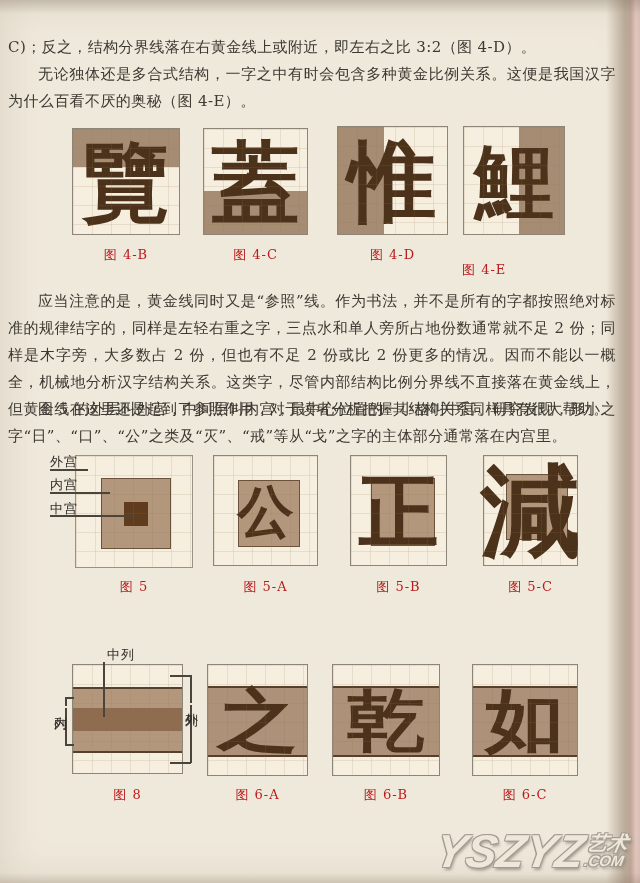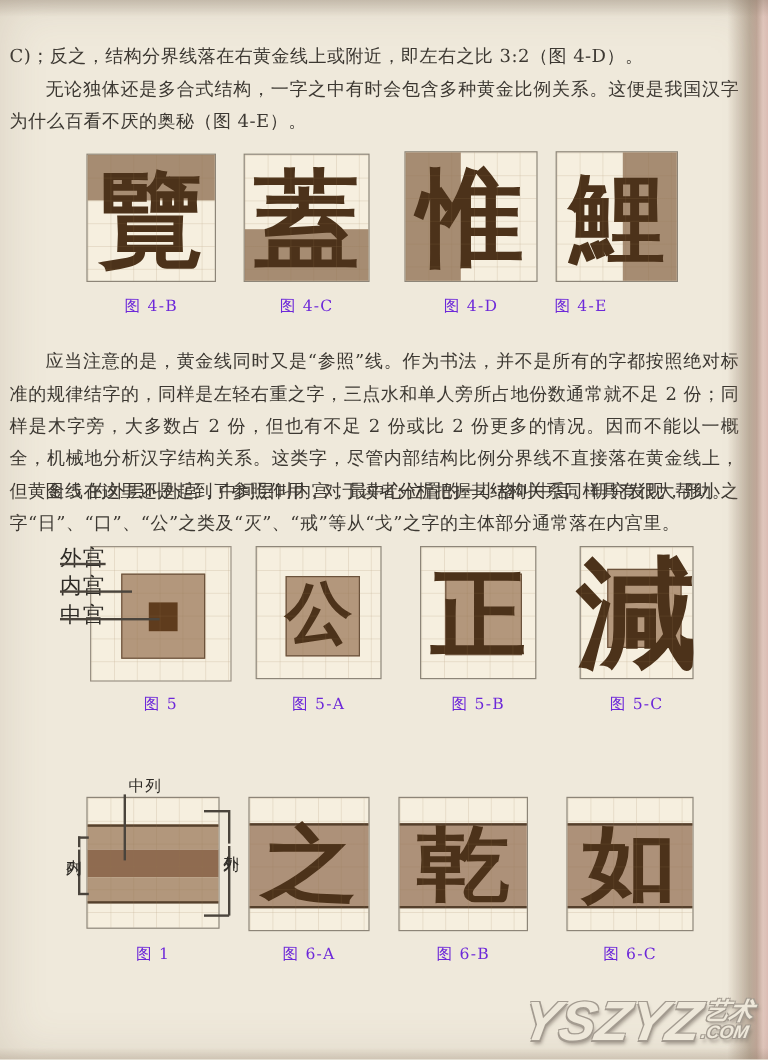--- a/index.html
+++ b/index.html
@@ -25,57 +25,57 @@
   
   .figbox{position:absolute;background:#f6efdf;border:1px solid #8d8578;box-sizing:border-box;}
   .figbox::after{content:"";position:absolute;inset:0;z-index:3;pointer-events:none;
     background-image:linear-gradient(rgba(150,120,80,.28) 1px, transparent 1px),
       linear-gradient(90deg, rgba(150,120,80,.28) 1px, transparent 1px);
     background-size:19px 19px;opacity:.55;}
   .shade{position:absolute;background:#a68c72;z-index:1;}
   .glyph{position:absolute;inset:0;display:flex;align-items:center;justify-content:center;
     z-index:2;color:#4c321a;font-weight:700;line-height:1;font-size:88px;
     font-family:"DejaVu Serif",serif;}
-  .caption{position:absolute;font-size:13px;letter-spacing:1px;color:#6d28d9;text-align:center;}
+  .caption{position:absolute;font-size:13px;letter-spacing:1px;color:#b91c1c;text-align:center;}
 
   
   .f4b{left:72px;top:128px;width:108px;height:107px;}
   .f4b .shade{top:0;left:0;right:0;height:36%;}
   .f4c{left:203px;top:128px;width:105px;height:107px;}
   .f4c .shade{bottom:0;left:0;right:0;height:41%;}
   .f4d{left:337px;top:126px;width:111px;height:109px;}
   .f4d .shade{top:0;left:0;bottom:0;width:42%;}
   .f4e{left:463px;top:126px;width:102px;height:109px;}
   .f4e .shade{top:0;right:0;bottom:0;width:45%;}
   .f4e .glyph{font-size:80px;}
   .cap4b{left:72px;top:246px;width:108px;}
   .cap4c{left:203px;top:246px;width:105px;}
   .cap4d{left:337px;top:246px;width:111px;}
-  .cap4e{left:462px;top:246px;width:52px;text-align:left;}
+  .cap4e{left:462px;top:261px;width:52px;text-align:left;}
   .note4e{position:absolute;left:516px;top:246px;font-size:13px;letter-spacing:1px;color:#2f2c27;line-height:20px;}
 
   
   .f5{left:75px;top:455px;width:118px;height:113px;border-color:#9a9184;}
   .f5 .inner{position:absolute;left:25px;top:22px;width:68px;height:69px;background:#b3977c;border:1px solid #6b523b;z-index:1;}
   .f5 .center{position:absolute;left:48px;top:46px;width:24px;height:24px;background:#5f3c1d;z-index:2;}
   .f5a{left:213px;top:455px;width:105px;height:111px;}
   .f5b{left:350px;top:455px;width:97px;height:111px;}
   .f5c{left:483px;top:455px;width:95px;height:111px;}
   .inner-sq{position:absolute;background:#b3977c;border:1px solid #6b523b;z-index:1;}
   .f5a .inner-sq{left:24px;top:24px;width:60px;height:65px;}
   .f5b .inner-sq{left:20px;top:22px;width:62px;height:66px;}
   .f5c .inner-sq{left:22px;top:18px;width:60px;height:64px;}
   .f5a .glyph{font-size:56px;}
   .f5b .glyph{font-size:80px;}
   .f5c .glyph{font-size:100px;overflow:visible;}
   .cap5{left:75px;top:578px;width:118px;}
   .cap5a{left:213px;top:578px;width:105px;}
   .cap5b{left:350px;top:578px;width:97px;}
   .cap5c{left:483px;top:578px;width:95px;text-align:center;}
-  .gong-label{position:absolute;left:50px;font-size:18px;letter-spacing:1px;color:#2f2c27;z-index:5;}
+  .gong-label{position:absolute;left:50px;font-size:13px;letter-spacing:1px;color:#2f2c27;z-index:5;}
   .leader{position:absolute;left:50px;height:1.5px;background:#4a443c;z-index:6;}
 
   
   .f6{left:72px;top:664px;width:111px;height:110px;}
   .band{position:absolute;left:0;right:0;z-index:1;}
   .band.mid{background:#b2977c;}
   .band.dark{background:#8f6b50;}
   .hline{position:absolute;left:0;right:0;height:2px;background:#55402c;z-index:2;}
   .f6 .m1{top:20.5%;height:19.5%;} .f6 .dk{top:40%;height:21%;} .f6 .m2{top:61%;height:20%;}
   .f6 .l1{top:20%;} .f6 .l2{top:79.5%;}
@@ -197,21 +197,21 @@
     <div class="hline l1"></div>
     <div class="hline l2"></div>
     <div class="glyph flatglyph">乾</div>
   </div>
   <div class="figbox f6c wideband">
     <div class="bmid"></div>
     <div class="hline l1"></div>
     <div class="hline l2"></div>
     <div class="glyph flatglyph">如</div>
   </div>
-  <div class="caption cap6">图 1</div>
+  <div class="caption cap6">图 8</div>
   <div class="caption cap6a">图 6-A</div>
   <div class="caption cap6b">图 6-B</div>
   <div class="caption cap6c">图 6-C</div>
 
 
   <div class="watermark">
     <span class="wm-main wm-out">YSZYZ</span>
     <span class="wm-side">
       <span class="wm-top wm-out">艺术</span>
       <span class="wm-bottom wm-out">.COM</span>

